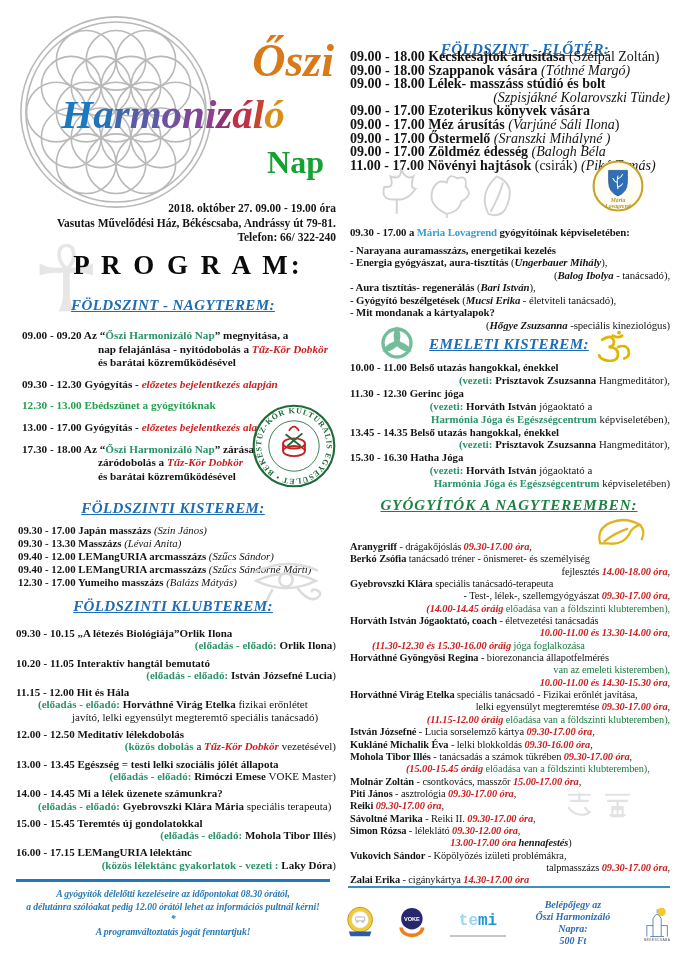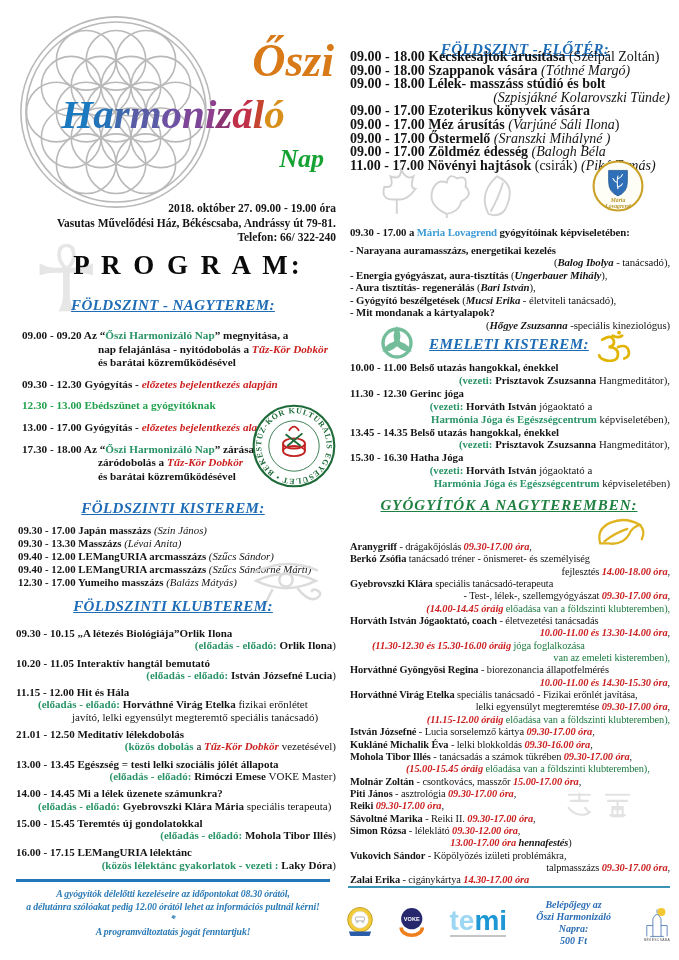--- a/index.html
+++ b/index.html
@@ -32,21 +32,21 @@
   .sec-head{position:absolute;left:0;width:100%;text-align:center;color:#1e6cb5;
             font-weight:bold;font-style:italic;text-decoration:underline;
             font-size:15px;letter-spacing:.4px}
   .green-head{color:#1e8040;letter-spacing:1px}
 
   
   #titleBlock{top:10px;left:0;width:330px;height:232px}
   #flower{position:absolute;left:10px;top:4px}
   #tOszi{position:absolute;top:28px;right:4px;font-size:46px;font-weight:bold;font-style:italic;color:#d97a18;line-height:1}
   #tHarm{position:absolute;top:84px;left:0;width:100%;text-align:center;font-size:41px;font-weight:bold;font-style:italic;line-height:1}
-  #tNap{position:absolute;top:136px;right:14px;font-size:26px;font-weight:bold;font-style:italic;color:#16a233;line-height:1}
+  #tNap{position:absolute;top:136px;right:14px;font-size:32px;font-weight:bold;color:#16a233;line-height:1}
   #dateBlock{position:absolute;top:191px;right:2px;width:328px;text-align:right;font-weight:bold;font-size:11.5px;line-height:14.6px}
   #ankh{top:234px;left:24px;font-family:"DejaVu Sans",sans-serif;font-size:92px;color:#e6e6e6;line-height:1}
   #progTitle{top:250px;left:40px;width:280px;text-align:center;font-size:27px;font-weight:bold;letter-spacing:3px;color:#0b0b0b}
   #h1L{top:297px}
   #s1{top:321px;left:14px;width:316px}
   #s1 .ln{font-size:11.2px;line-height:13.6px}
   #stamp{top:404px;left:244px}
   #h2L{top:500px}
   #s2{top:524px;left:10px;width:320px}
   #s2 .ln{line-height:13px}
@@ -76,21 +76,21 @@
   #h3R{top:497px}
   #goldleaf{top:514px;left:250px}
   #r4{top:541px;left:6px;width:322px}
   #r4 .ln{font-size:10.4px;line-height:12.35px;letter-spacing:-.1px}
   #kanji{top:788px;left:222px}
   #divR{top:886px;left:4px;width:322px;height:2px;background:#3a93b5}
 
   #footer{top:897px;left:2px;width:328px;display:flex;align-items:center;gap:23px}
   #ticket{width:118px;text-align:center;color:#2a6db5;font-weight:bold;font-style:italic;font-size:10px;line-height:12px}
   .temi-box{width:62px;text-align:center}
-  .temi-word{font-family:Liberation Sans, sans-serif;font-size:28px;font-weight:bold;line-height:24px}
+  .temi-word{font-family:Liberation Mono, monospace;font-size:16px;font-weight:bold;line-height:24px}
   .temi-word .lt{color:#9bd7f2}
   .temi-word .dk{color:#1e97d5}
   .temi-cap{height:2px;background:#c5c5c5;width:56px;margin:2px auto 0}
   svg{display:block}
 </style>
 </head>
 <body>
 
 <div id="colL" class="col">
 
@@ -186,21 +186,21 @@
 
   <h2 id="h3L" class="sec-head" style="margin:0">FÖLDSZINTI  KLUBTEREM:</h2>
   <div id="s3" class="abs">
       <div class="ln mt"><span class="sb">09.30 - 10.15  „A létezés Biológiája”Orlik Ilona</span></div>
       <div class="ln al-r"><span class="sg">(előadás - előadó: </span><span class="sb">Orlik Ilona</span><span class="sn">)</span></div>
       <div class="ln mt"><span class="sb">10.20 - 11.05  Interaktív hangtál bemutató</span></div>
       <div class="ln al-r"><span class="sg">(előadás - előadó: </span><span class="sb">István Józsefné Lucia</span><span class="sn">)</span></div>
       <div class="ln mt"><span class="sb">11.15 - 12.00  Hit és Hála</span></div>
       <div class="ln al-p"><span class="sg">(előadás - előadó: </span><span class="sb">Horváthné  Virág Etelka</span><span class="sn"> fizikai erőnlétet</span></div>
       <div class="ln al-p2"><span class="sn">javító, lelki egyensúlyt megteremtő speciális tanácsadó)</span></div>
-      <div class="ln mt"><span class="sb">21.01 - 12.50  Meditatív lélekdobolás</span></div>
+      <div class="ln mt"><span class="sb">12.00 - 12.50  Meditatív lélekdobolás</span></div>
       <div class="ln al-r"><span class="sg">(közös dobolás </span><span class="sn">a </span><span class="sr">Tűz-Kör Dobkör</span><span class="sn"> vezetésével)</span></div>
       <div class="ln mt"><span class="sb">13.00 - 13.45  Egészség = testi lelki szociális jólét állapota</span></div>
       <div class="ln al-r"><span class="sg">(előadás - előadó: </span><span class="sb">Rimóczi Emese</span><span class="sn"> VOKE Master)</span></div>
       <div class="ln mt"><span class="sb">14.00 - 14.45  Mi a lélek üzenete számunkra?</span></div>
       <div class="ln al-p"><span class="sg">(előadás - előadó: </span><span class="sb">Gyebrovszki Klára Mária</span><span class="sn"> speciális terapeuta)</span></div>
       <div class="ln mt"><span class="sb">15.00 - 15.45  Teremtés új gondolatokkal</span></div>
       <div class="ln al-r"><span class="sg">(előadás - előadó: </span><span class="sb">Mohola Tibor Illés</span><span class="sn">)</span></div>
       <div class="ln mt"><span class="sb">16.00 - 17.15  LEMangURIA lélektánc</span></div>
       <div class="ln al-r"><span class="sg">(közös lélektánc gyakorlatok - vezeti : </span><span class="sb">Laky Dóra</span><span class="sn">)</span></div>
     </div>
@@ -241,22 +241,22 @@
     <circle cx="50" cy="50" r="47" fill="#fffef6" stroke="#c9a227" stroke-width="4"></circle>
     <path d="M32 20 h36 v22 q0 20 -18 27 q-18 -7 -18 -27 Z" fill="#2f6fb8" stroke="#24578f" stroke-width="1.5"></path>
     <path d="M50 30 q-3 10 0 26 M50 36 q7 -3 9 -9 M50 44 q-8 -3 -10 -9 M50 52 q7 -2 9 -7" fill="none" stroke="#ffffff" stroke-width="2"></path>
     <text x="50" y="81" text-anchor="middle" font-size="11" font-style="italic" font-weight="bold" fill="#b5922a">Mária</text>
     <text x="50" y="92" text-anchor="middle" font-size="11" font-style="italic" font-weight="bold" fill="#b5922a">Lovagrend</text>
   </svg>
 
   <div id="maria" class="abs">
       <div class="ln"><span class="sb">09.30 - 17.00  a  </span><span class="slb">Mária Lovagrend</span><span class="sb">  gyógyítóinak képviseletében:</span></div>
       <div class="ln mt"><span class="sb">- Narayana auramasszázs, energetikai kezelés</span></div>
+      <div class="ln"><span class="sb">- Energia gyógyászat, aura-tisztítás   </span><span class="sn">(</span><span class="sbi">Ungerbauer Mihály</span><span class="sn">),</span></div>
       <div class="ln al-r"><span class="sn">(</span><span class="sbi">Balog Ibolya</span><span class="sn"> - tanácsadó),</span></div>
-      <div class="ln"><span class="sb">- Energia gyógyászat, aura-tisztítás   </span><span class="sn">(</span><span class="sbi">Ungerbauer Mihály</span><span class="sn">),</span></div>
       <div class="ln"><span class="sb">- Aura tisztítás- regenerálás   </span><span class="sn">(</span><span class="sbi">Bari István</span><span class="sn">),</span></div>
       <div class="ln"><span class="sb">- Gyógyító beszélgetések   </span><span class="sn">(</span><span class="sbi">Mucsi Erika</span><span class="sn"> - életviteli tanácsadó),</span></div>
       <div class="ln"><span class="sb">- Mit mondanak a kártyalapok?</span></div>
       <div class="ln al-r"><span class="sn">(</span><span class="sbi">Hőgye Zsuzsanna</span><span class="sn"> -speciális  kineziológus)</span></div>
     </div>
 
   <svg id="triq" class="abs" width="42" height="42" viewBox="0 0 42 42">
     <circle cx="21" cy="21" r="14" fill="none" stroke="#74bd9b" stroke-width="3.4"></circle>
     <g fill="#74bd9b">
       <path d="M21 4 Q28 14 21 25 Q14 14 21 4"></path>
@@ -302,22 +302,22 @@
   <div id="r4" class="abs">
       <div class="ln"><span class="sb">Aranygriff</span><span class="sn"> - drágakőjóslás  </span><span class="sr">09.30-17.00 óra</span><span class="sn">,</span></div>
       <div class="ln"><span class="sb">Berkó Zsófia</span><span class="sn"> tanácsadó tréner - önismeret- és személyiség</span></div>
       <div class="ln al-r"><span class="sn">fejlesztés </span><span class="sr">14.00-18.00 óra</span><span class="sn">,</span></div>
       <div class="ln"><span class="sb">Gyebrovszki Klára</span><span class="sn"> speciális tanácsadó-terapeuta</span></div>
       <div class="ln al-r"><span class="sn">- Test-, lélek-, szellemgyógyászat </span><span class="sr">09.30-17.00 óra</span><span class="sn">,</span></div>
       <div class="ln al-r"><span class="sr">(14.00-14.45 óráig</span><span class="sgd"> előadása van a földszinti klubteremben),</span></div>
       <div class="ln"><span class="sb">Horváth István Jógaoktató, coach</span><span class="sn"> - életvezetési tanácsadás</span></div>
       <div class="ln al-r"><span class="sr">10.00-11.00 és 13.30-14.00 óra</span><span class="sn">,</span></div>
       <div class="ln al-p"><span class="sr">(11.30-12.30 és 15.30-16.00 óráig</span><span class="sgd"> jóga foglalkozása</span></div>
+      <div class="ln"><span class="sb">Horváthné Gyöngyösi Regina</span><span class="sn"> - biorezonancia állapotfelmérés</span></div>
       <div class="ln al-r"><span class="sgd">van az emeleti kisteremben),</span></div>
-      <div class="ln"><span class="sb">Horváthné Gyöngyösi Regina</span><span class="sn"> - biorezonancia állapotfelmérés</span></div>
       <div class="ln al-r"><span class="sr">10.00-11.00 és 14.30-15.30 óra</span><span class="sn">,</span></div>
       <div class="ln"><span class="sb">Horváthné Virág Etelka</span><span class="sn"> speciális tanácsadó - Fizikai erőnlét javítása,</span></div>
       <div class="ln al-r"><span class="sn">lelki egyensúlyt megteremtése </span><span class="sr">09.30-17.00 óra</span><span class="sn">,</span></div>
       <div class="ln al-r"><span class="sr">(11.15-12.00 óráig</span><span class="sgd"> előadása van a földszinti klubteremben),</span></div>
       <div class="ln"><span class="sb">István Józsefné</span><span class="sn"> - Lucia sorselemző kártya </span><span class="sr">09.30-17.00 óra</span><span class="sn">,</span></div>
       <div class="ln"><span class="sb">Kukláné Michalik Éva</span><span class="sn"> - lelki blokkoldás </span><span class="sr">09.30-16.00 óra</span><span class="sn">,</span></div>
       <div class="ln"><span class="sb">Mohola Tibor Illés</span><span class="sn"> - tanácsadás a számok tükrében  </span><span class="sr">09.30-17.00 óra</span><span class="sn">,</span></div>
       <div class="ln al-p2"><span class="sr">(15.00-15.45 óráig</span><span class="sgd"> előadása van a földszinti klubteremben),</span></div>
       <div class="ln"><span class="sb">Molnár Zoltán</span><span class="sn"> - csontkovács, masszőr </span><span class="sr">15.00-17.00 óra</span><span class="sn">,</span></div>
       <div class="ln"><span class="sb">Piti János</span><span class="sn"> - asztrológia  </span><span class="sr">09.30-17.00 óra</span><span class="sn">,</span></div>

